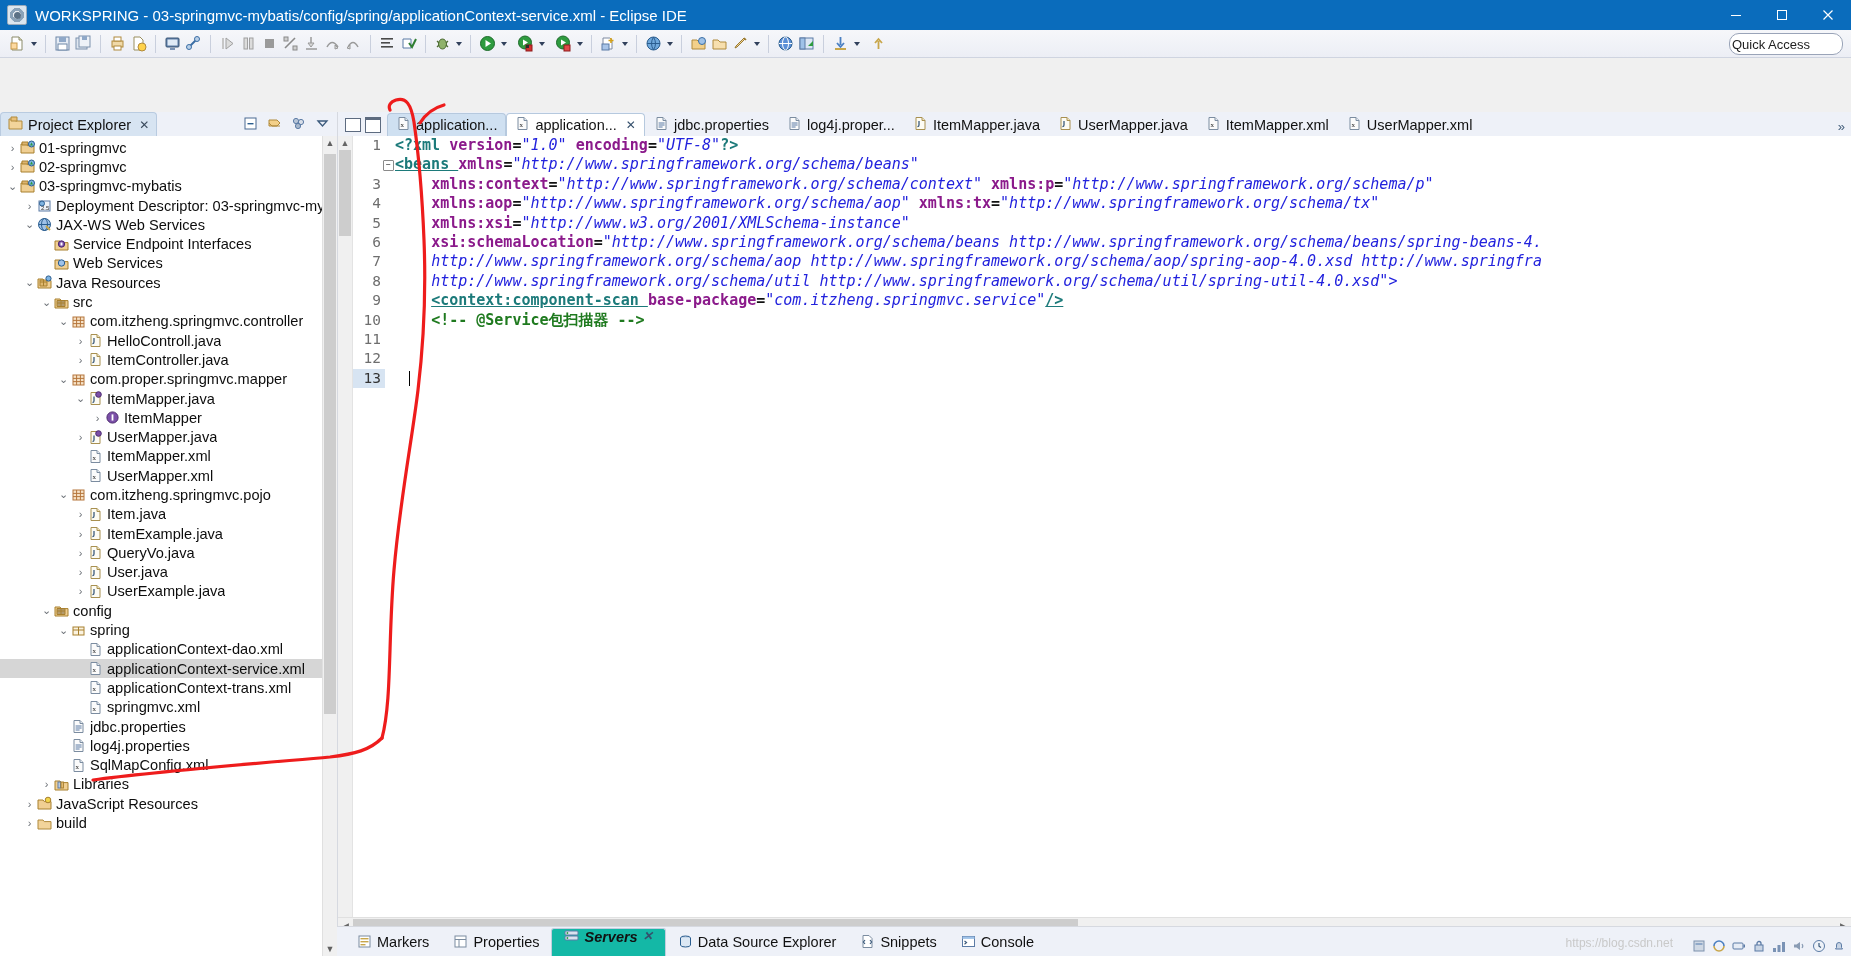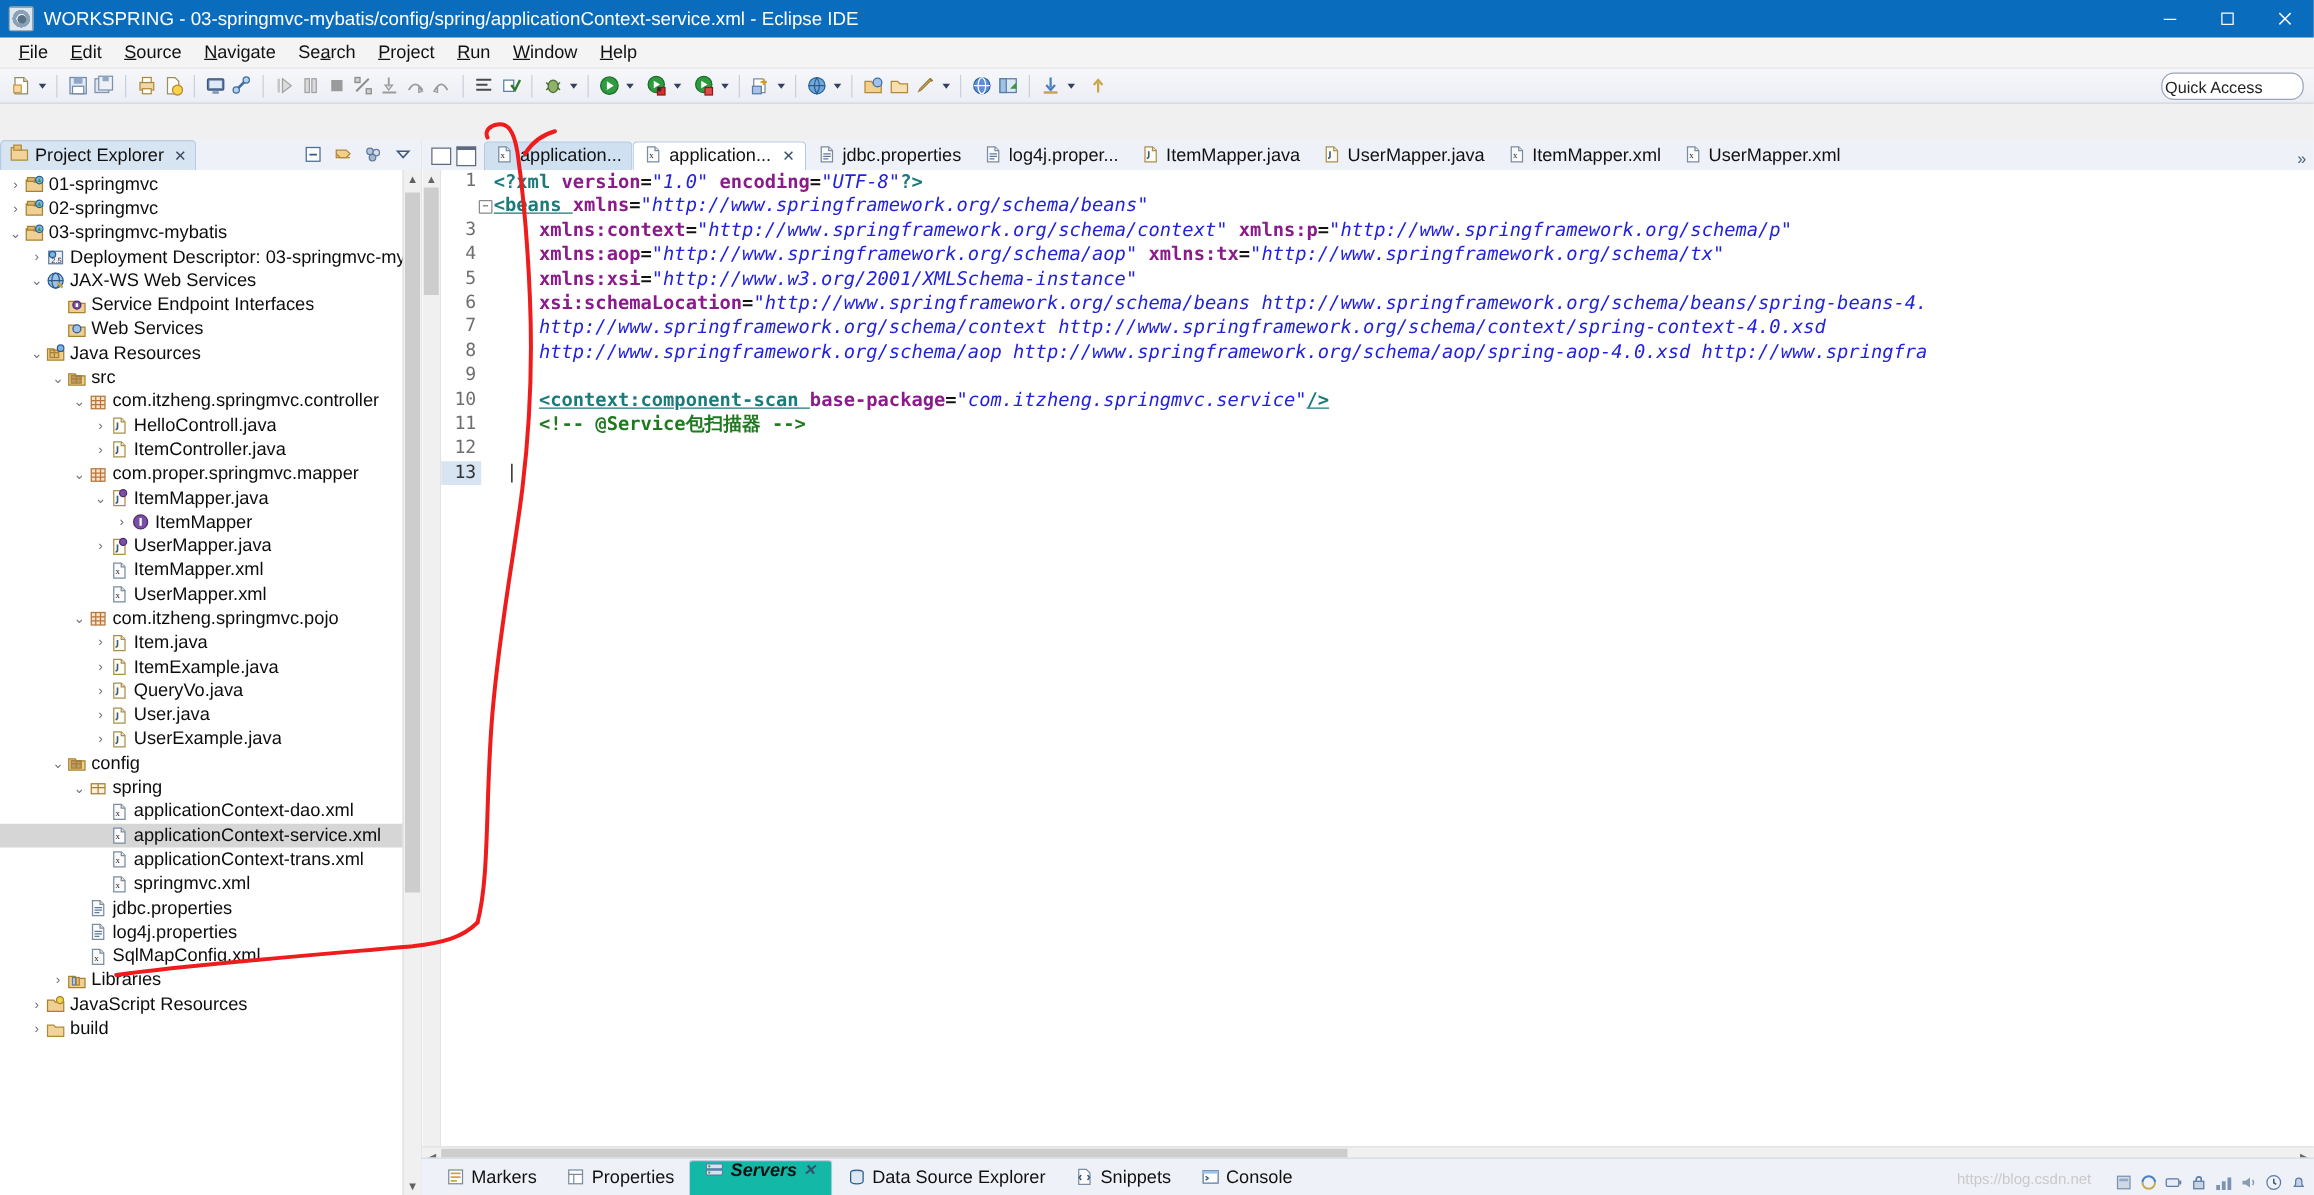--- a/index.html
+++ b/index.html
@@ -165,31 +165,20 @@
           </svg>
       </div>
       <div class="win-btn">
         <svg width="12" height="12" viewBox="0 0 12 12">
             <path d="M1.5 1.5 L10.5 10.5 M10.5 1.5 L1.5 10.5" stroke="#fff" stroke-width="1.2" fill="none"></path>
           </svg>
       </div>
     </div>
   </div>
 
-  <div class="menubar">
-    <div class="menu-item"><u>F</u>ile</div>
-    <div class="menu-item"><u>E</u>dit</div>
-    <div class="menu-item"><u>S</u>ource</div>
-    <div class="menu-item"><u>N</u>avigate</div>
-    <div class="menu-item">Se<u>a</u>rch</div>
-    <div class="menu-item"><u>P</u>roject</div>
-    <div class="menu-item"><u>R</u>un</div>
-    <div class="menu-item"><u>W</u>indow</div>
-    <div class="menu-item"><u>H</u>elp</div>
-  </div>
 
   <div class="toolbar">
     <div class="tgrp">
       <div class="tbtn">
         <svg width="17" height="17" viewBox="0 0 17 17">
             <path d="M3 2h7l3 3v10H3z" fill="#fff" stroke="#8b8b6a"></path>
             <path d="M10 2v3h3" fill="#e8e8c8" stroke="#8b8b6a"></path>
             <rect x="2" y="8" width="6" height="6" fill="#fdd9a0" stroke="#c89a4a"></rect>
           </svg>
       </div>
@@ -1007,23 +996,22 @@
             <div class="gline">12</div>
             <div class="gline cur">13</div>
           </div>
         <div class="code" id="code">
             <div class="cline"><span class="pi">&lt;?xml </span><span class="attr">version</span><span class="punc">=</span><span class="val">"1.0"</span><span class="plain"> </span><span class="attr">encoding</span><span class="punc">=</span><span class="val">"UTF-8"</span><span class="pi">?&gt;</span></div>
             <div class="cline"><span class="tag">&lt;beans </span><span class="attr">xmlns</span><span class="punc">=</span><span class="val">"http://www.springframework.org/schema/beans"</span></div>
             <div class="cline"><span class="plain">    </span><span class="attr">xmlns:context</span><span class="punc">=</span><span class="val">"http://www.springframework.org/schema/context"</span><span class="plain"> </span><span class="attr">xmlns:p</span><span class="punc">=</span><span class="val">"http://www.springframework.org/schema/p"</span></div>
             <div class="cline"><span class="plain">    </span><span class="attr">xmlns:aop</span><span class="punc">=</span><span class="val">"http://www.springframework.org/schema/aop"</span><span class="plain"> </span><span class="attr">xmlns:tx</span><span class="punc">=</span><span class="val">"http://www.springframework.org/schema/tx"</span></div>
             <div class="cline"><span class="plain">    </span><span class="attr">xmlns:xsi</span><span class="punc">=</span><span class="val">"http://www.w3.org/2001/XMLSchema-instance"</span></div>
             <div class="cline"><span class="plain">    </span><span class="attr">xsi:schemaLocation</span><span class="punc">=</span><span class="val">"http://www.springframework.org/schema/beans http://www.springframework.org/schema/beans/spring-beans-4.</span></div>
-            <div class="cline"><span class="plain">    </span><span class="val">http://www.springframework.org/schema/context http://www.springframework.org/schema/context/spring-context-4.0.xsd</span></div>
             <div class="cline"><span class="plain">    </span><span class="val">http://www.springframework.org/schema/aop http://www.springframework.org/schema/aop/spring-aop-4.0.xsd http://www.springfra</span></div>
-            <div class="cline"><span class="plain">    </span></div>
+            <div class="cline"><span class="plain">    </span><span class="val">http://www.springframework.org/schema/util http://www.springframework.org/schema/util/spring-util-4.0.xsd"&gt;</span></div>
             <div class="cline"><span class="plain">    </span><span class="tag">&lt;context:component-scan </span><span class="attr">base-package</span><span class="punc">=</span><span class="val">"com.itzheng.springmvc.service"</span><span class="tag">/&gt;</span></div>
             <div class="cline"><span class="plain">    </span><span class="cmt">&lt;!-- @Service包扫描器 --&gt;</span></div>
             <div class="cline"></div>
             <div class="caret-line" style="top: 234.8px; height: 15px; left: 24px;"></div>
           </div>
       </div>
 
       <div class="hscroll">
         <div class="ha">◀</div>
         <div class="htrack">

